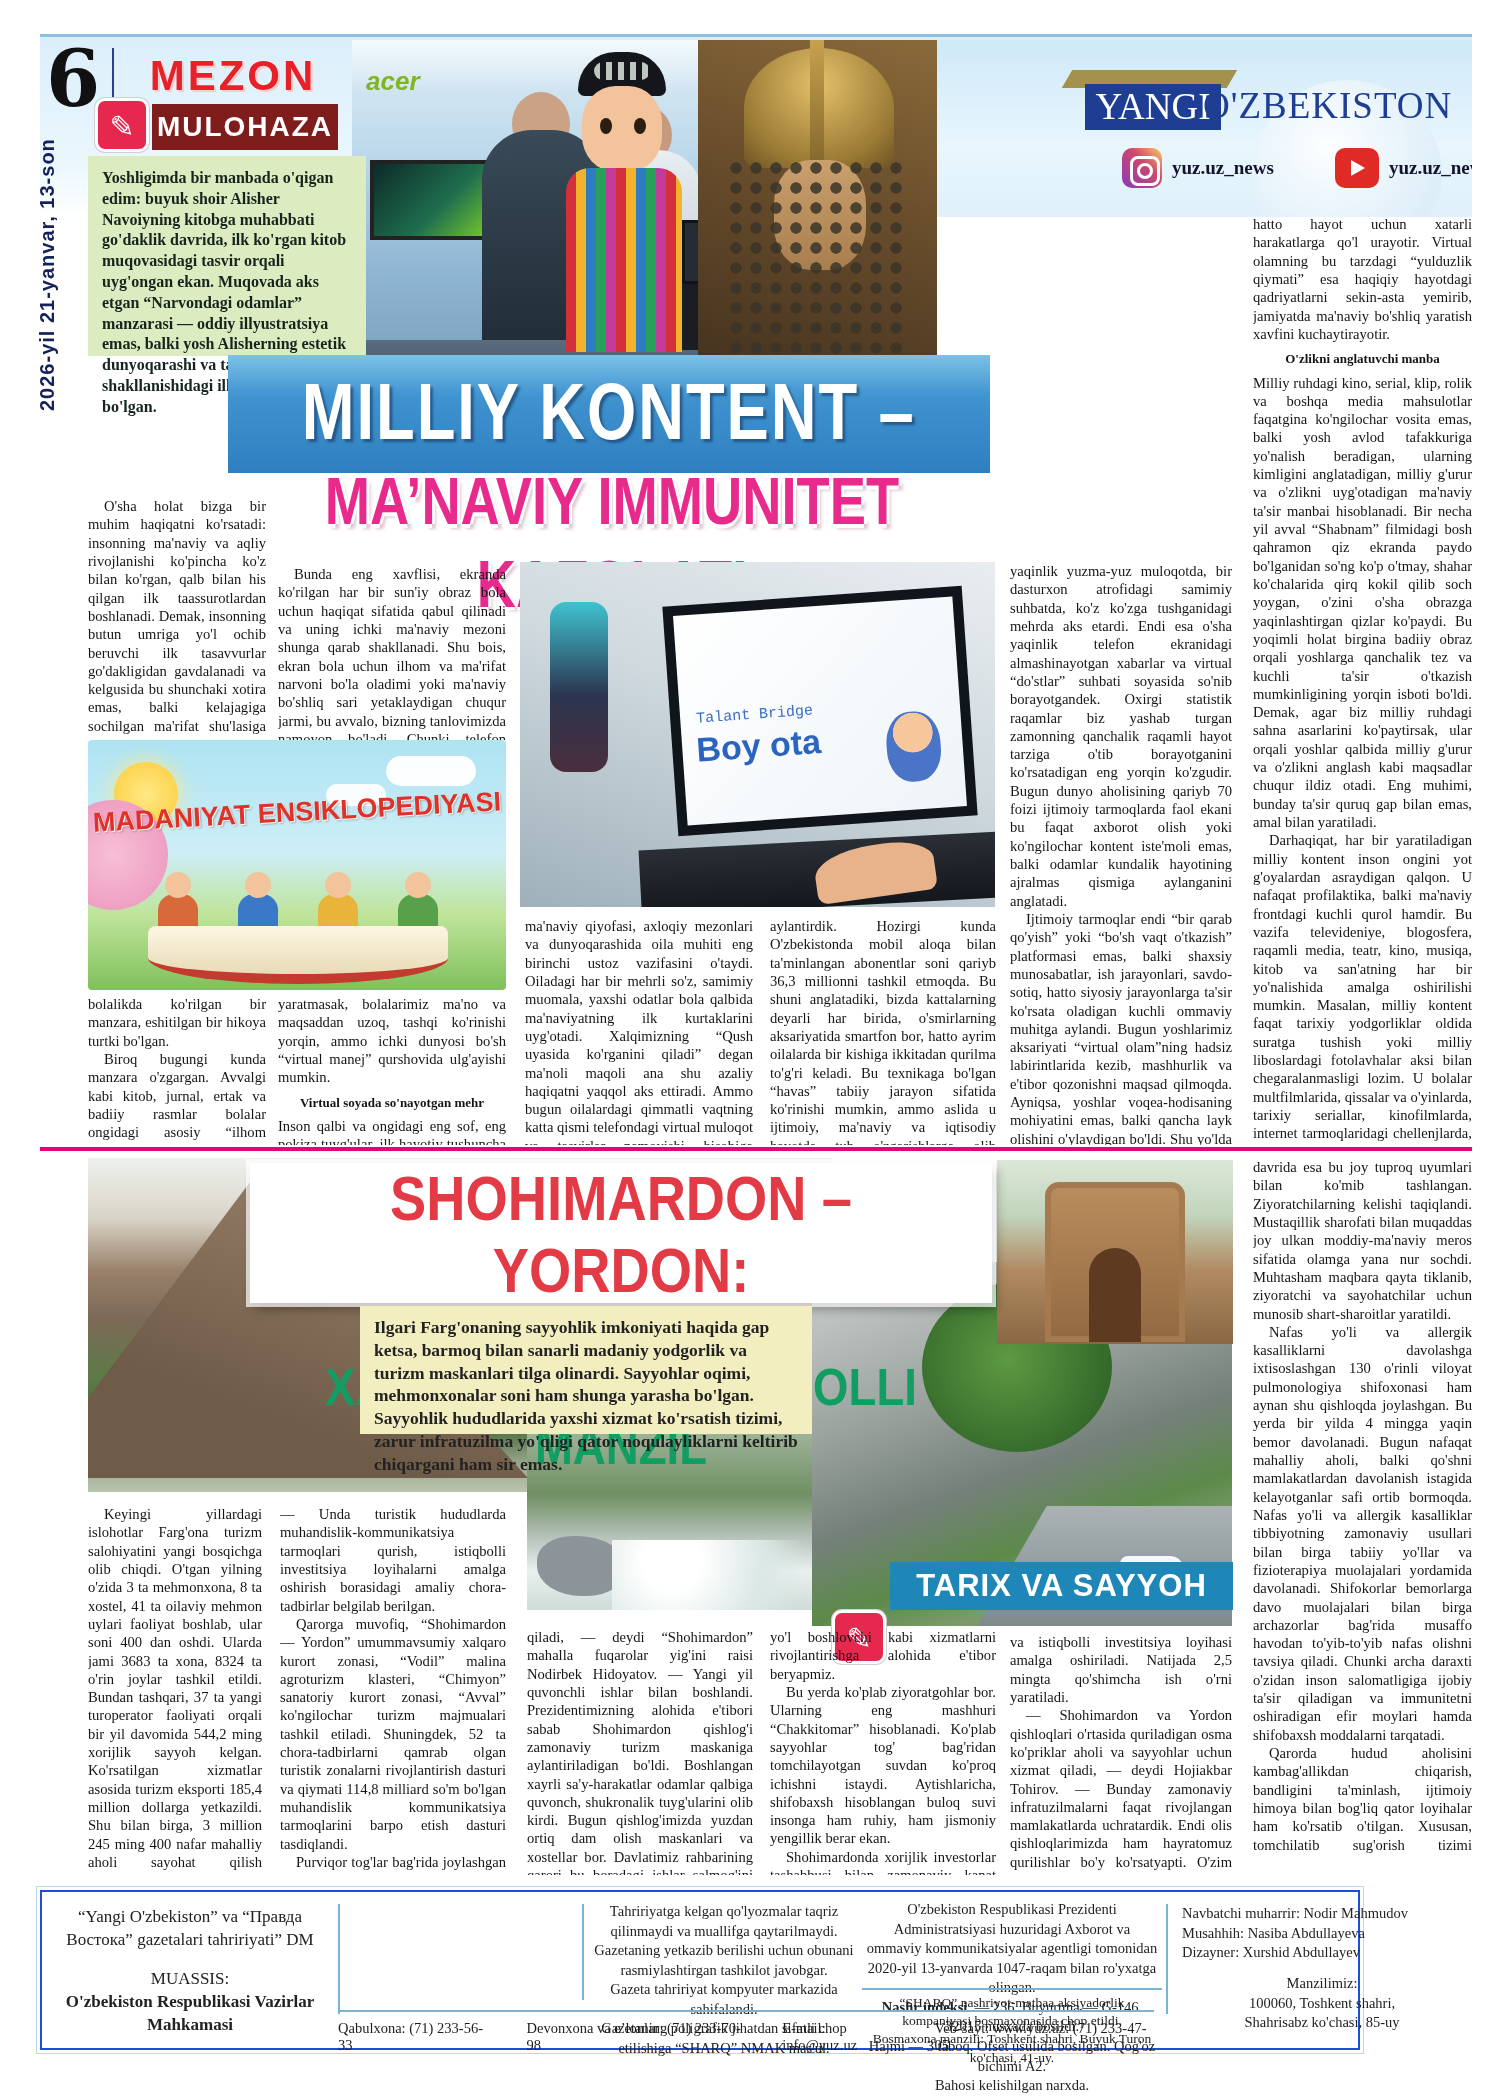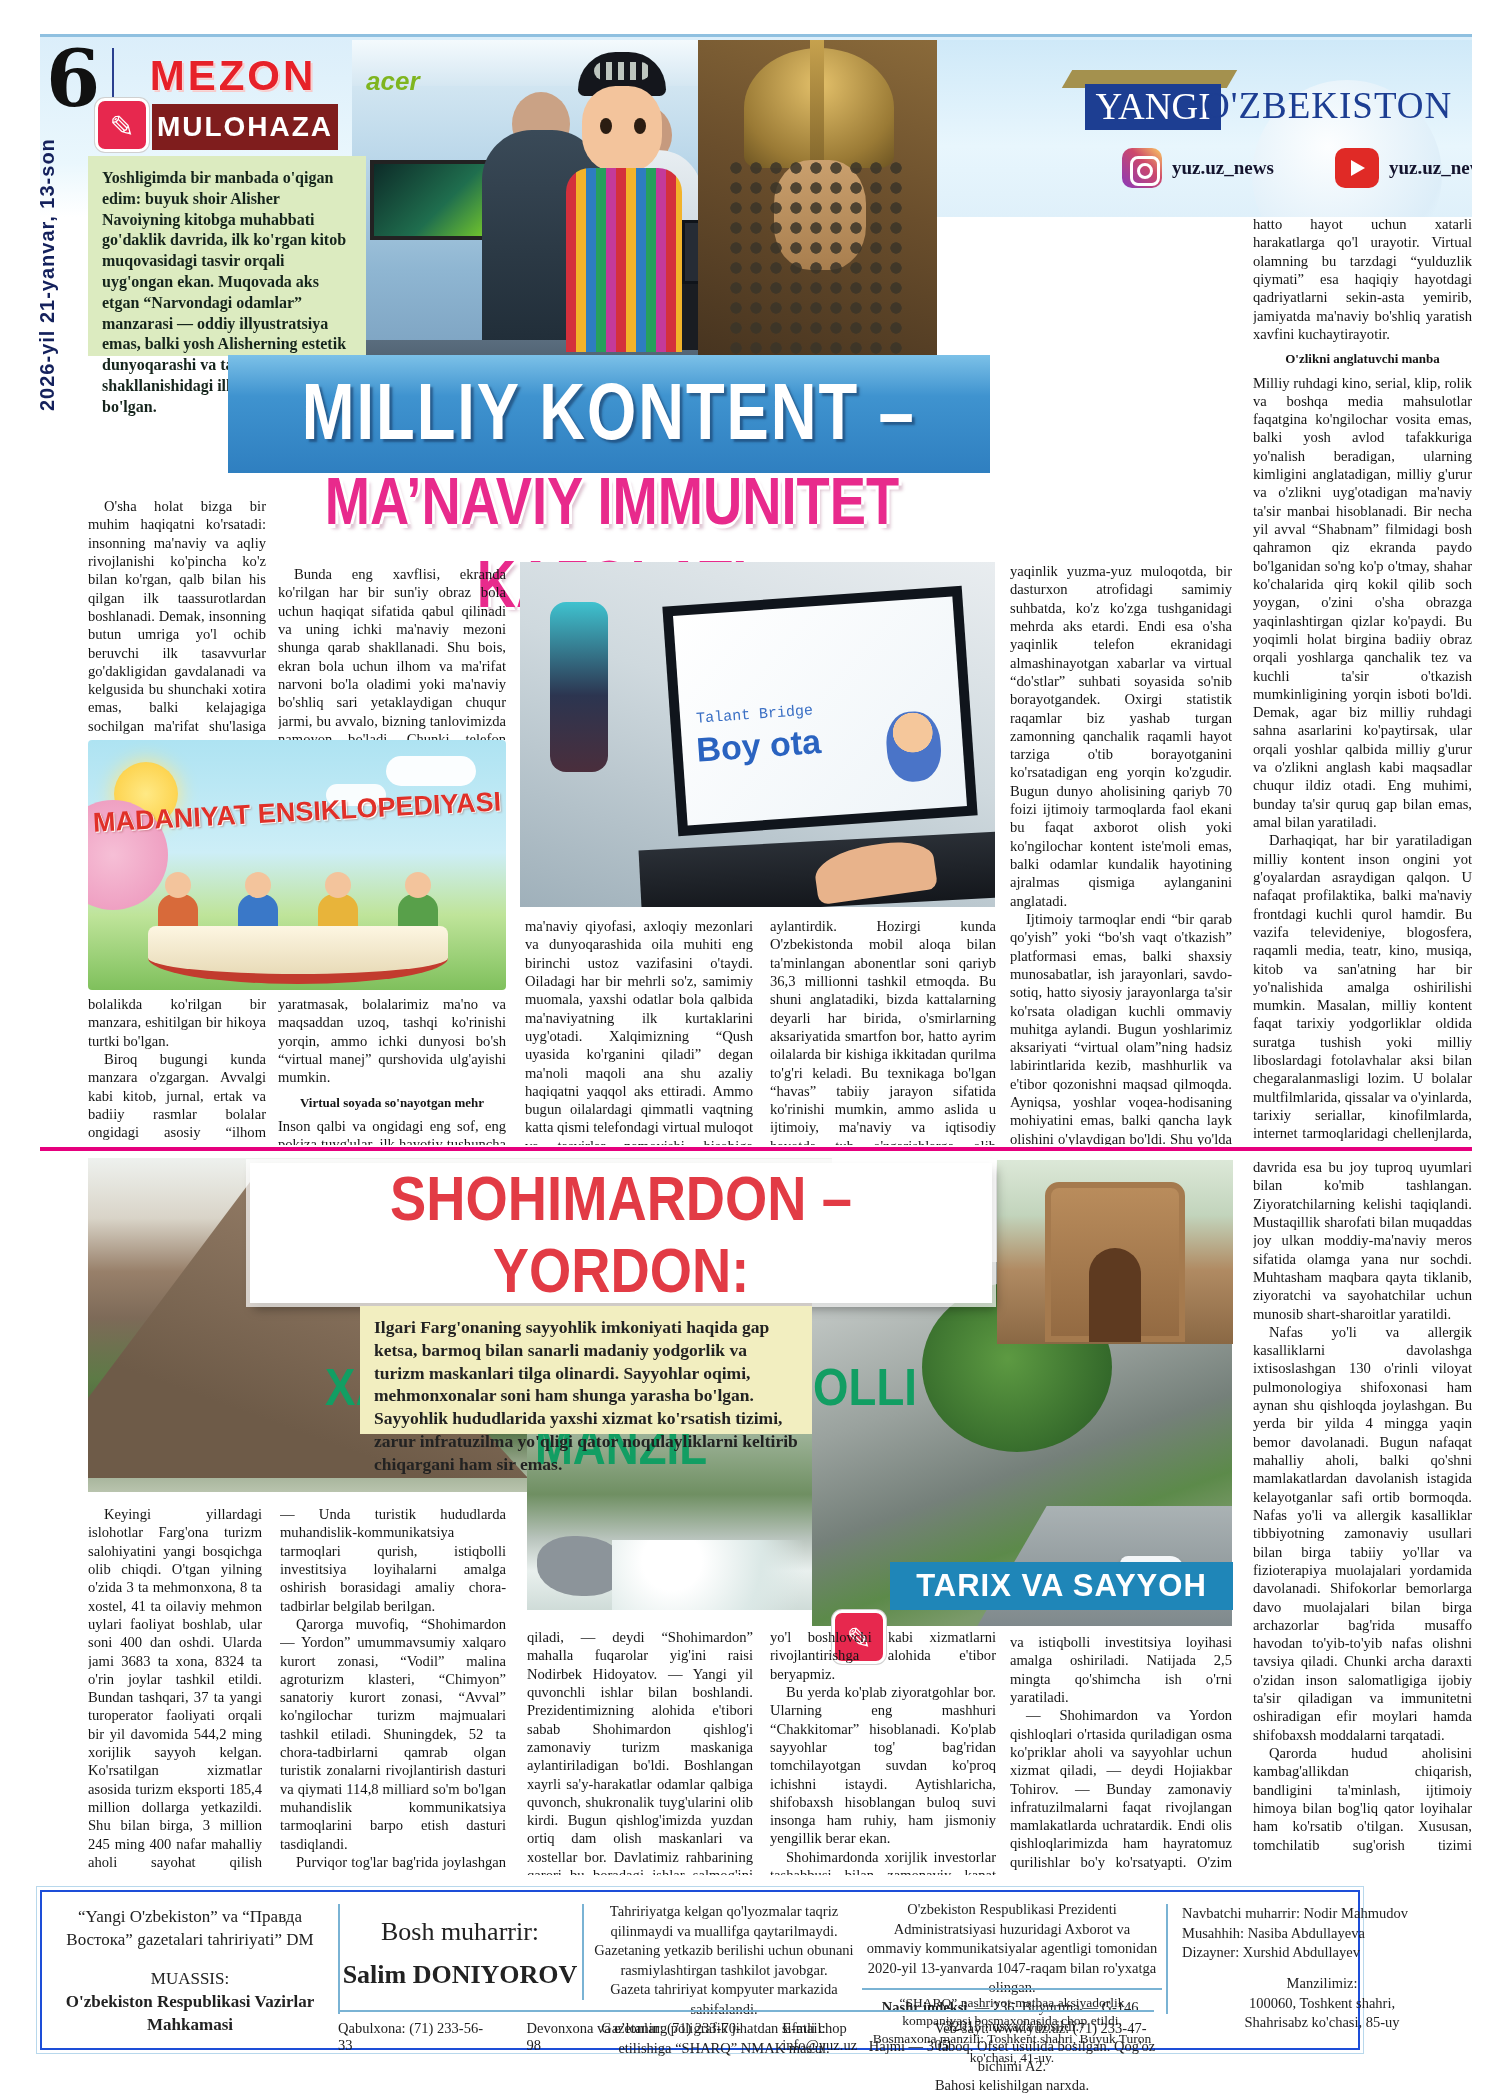--- a/index.html
+++ b/index.html
@@ -374,24 +374,20 @@
 
   </div>
 
   <div class="abs footer">
     <div class="fsec" style="left:10px; top:14px; width:276px;">
       <div class="big">“Yangi O'zbekiston” va “Правда Востока” gazetalari tahririyati” DM</div>
       <div class="big" style="margin-top:16px;">MUASSIS:</div>
       <div class="big bold">O'zbekiston Respublikasi Vazirlar Mahkamasi</div>
     </div>
     <div class="fdiv" style="left:296px;"></div>
-    <div class="fsec" style="left:300px; top:22px; width:236px;">
-      <div class="bosh">Bosh muharrir:</div>
-      <div class="editor" style="margin-top:8px;">Salim DONIYOROV</div>
-    </div>
     <div class="fdiv" style="left:540px; height:96px;"></div>
     <div class="fsec" style="left:548px; top:10px; width:268px;">
       <div>Tahririyatga kelgan qo'lyozmalar taqriz qilinmaydi va muallifga qaytarilmaydi.</div>
       <div>Gazetaning yetkazib berilishi uchun obunani rasmiylashtirgan tashkilot javobgar.</div>
       <div>Gazeta tahririyat kompyuter markazida sahifalandi.</div>
       <div>Gazetaning poligrafik jihatdan sifatli chop etilishiga “SHARQ” NMAK mas'ul.</div>
     </div>
     <div class="fsec" style="left:824px; top:8px; width:292px;">
       <div>O'zbekiston Respublikasi Prezidenti Administratsiyasi huzuridagi Axborot va ommaviy kommunikatsiyalar agentligi tomonidan 2020-yil 13-yanvarda 1047-raqam bilan ro'yxatga olingan.</div>
       <div><span class="bold">Nashr indeksi</span> &nbsp;— 236. Buyurtma — G-146.</div>

